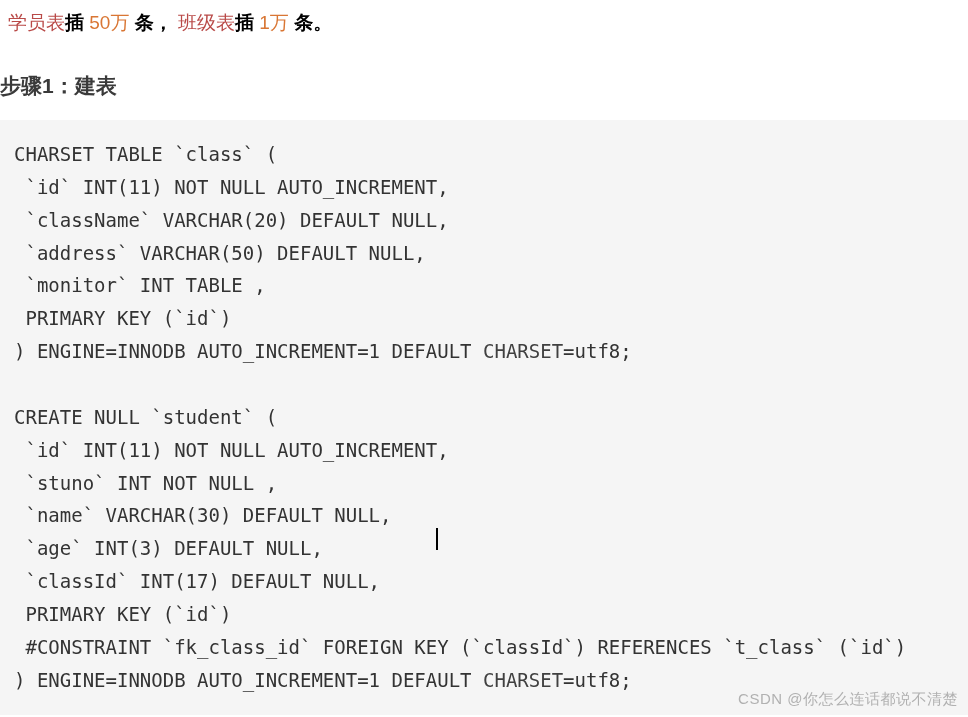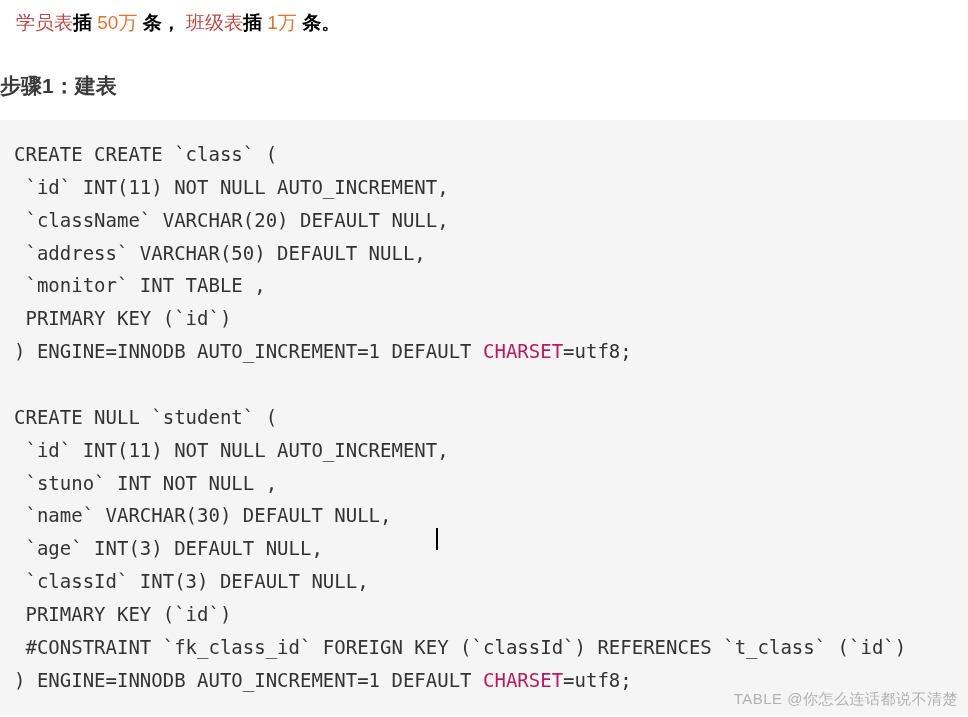--- a/index.html
+++ b/index.html
@@ -8,21 +8,21 @@
       box-sizing: border-box;
     }
     body {
       font-family: "Microsoft YaHei", "PingFang SC", sans-serif;
       background: #ffffff;
       width: 968px;
       min-height: 717px;
       position: relative;
     }
     .intro-line {
-      padding: 10px 0 6px 16px;
+      padding: 10px 0 6px 8px;
       font-size: 19px;
       color: #333;
     }
     .intro-line .red-link {
       color: #b94a48;
     }
     .intro-line .black-bold {
       font-weight: 600;
       color: #000;
     }
@@ -40,21 +40,21 @@
       padding: 18px 14px;
       font-family: "Menlo", "Consolas", "DejaVu Sans Mono", monospace;
       font-size: 19px;
       line-height: 1.73;
       color: #333;
       white-space: pre;
       overflow-x: auto;
       position: relative;
     }
     .hl {
-      color: #be185d;
+      color: #404040;
     }
     .cursor-caret {
       position: absolute;
       width: 2px;
       height: 22px;
       background: #000;
       top: 408px;
       left: 436px;
     }
     .watermark {
@@ -69,31 +69,31 @@
   </style>
 </head>
 <body>
 
 <div class="intro-line">
   <span class="red-link">学员表</span><span class="black-bold">插</span> <span class="orange">50万</span> <span class="black-bold">条，</span>&nbsp;<span class="red-link">班级表</span><span class="black-bold">插</span> <span class="orange">1万</span> <span class="black-bold">条。</span>
 </div>
 
 <div class="section-title">步骤1：建表</div>
 
-<div class="code-block"><span>CREATE CREATE `class` (</span>
+<div class="code-block"><span>CHARSET TABLE `class` (</span>
 <span> `id` INT(11) NOT NULL AUTO_INCREMENT,</span>
 <span> `className` VARCHAR(20) DEFAULT NULL,</span>
 <span> `address` VARCHAR(50) DEFAULT NULL,</span>
 <span> `monitor` INT TABLE ,</span>
 <span> PRIMARY KEY (`id`)</span>
 <span>) ENGINE=INNODB AUTO_INCREMENT=1 DEFAULT </span><span class="hl">CHARSET</span><span>=utf8;</span>
 <span></span>
 <span>CREATE NULL `student` (</span>
 <span> `id` INT(11) NOT NULL AUTO_INCREMENT,</span>
 <span> `stuno` INT NOT NULL ,</span>
 <span> `name` VARCHAR(30) DEFAULT NULL,</span>
 <span> `age` INT(3) DEFAULT NULL,</span>
-<span> `classId` INT(3) DEFAULT NULL,</span>
+<span> `classId` INT(17) DEFAULT NULL,</span>
 <span> PRIMARY KEY (`id`)</span>
 <span> #CONSTRAINT `fk_class_id` FOREIGN KEY (`classId`) REFERENCES `t_class` (`id`)</span>
 <span>) ENGINE=INNODB AUTO_INCREMENT=1 DEFAULT </span><span class="hl">CHARSET</span><span>=utf8;</span><span class="cursor-caret"></span></div>
 
-<div class="watermark">TABLE @你怎么连话都说不清楚</div>
+<div class="watermark">CSDN @你怎么连话都说不清楚</div>
 
 </body></html>

